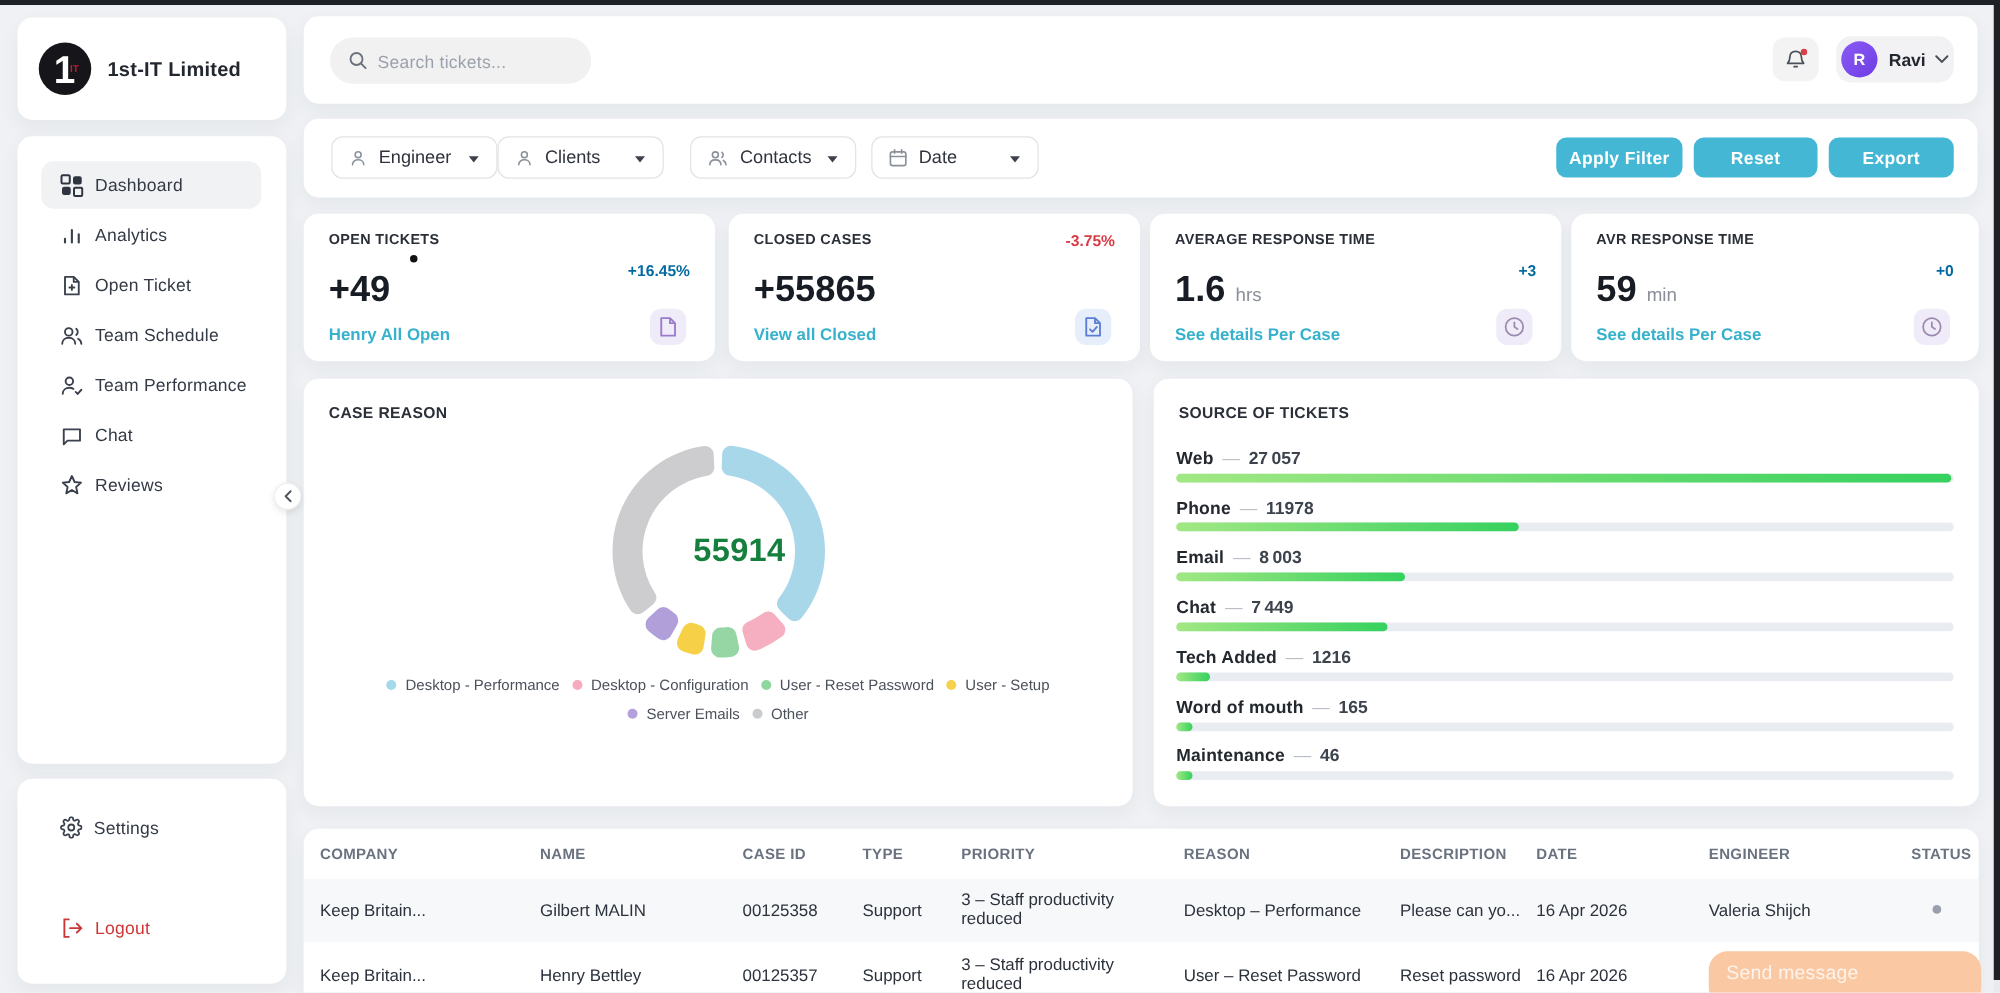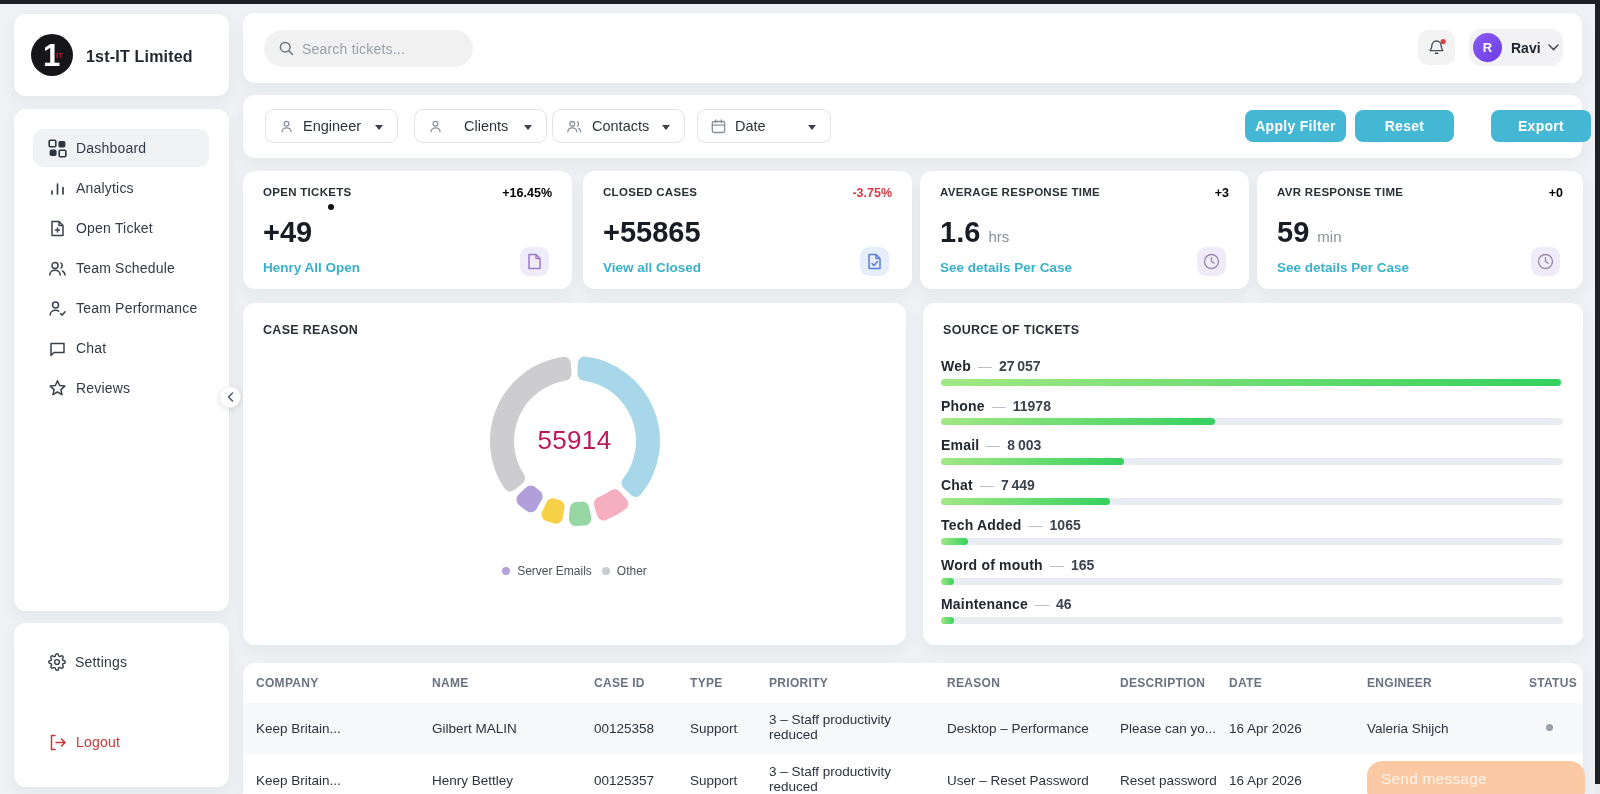--- a/index.html
+++ b/index.html
@@ -49,21 +49,21 @@
 .drop { position:absolute; top:14px; height:34px; border:1px solid #e3e4e7; border-radius:9px; background:#fff; display:flex; align-items:center; }
 .drop svg { margin-left:13px; }
 .drop .dtxt { margin-left:9px; font-size:14.5px; font-weight:500; color:#2e333c; }
 .drop .dar { position:absolute; right:14px; top:14.5px; width:0; height:0; border-left:4.5px solid transparent; border-right:4.5px solid transparent; border-top:5.5px solid #3c414b; }
 .tealbtn { position:absolute; top:15px; height:32px; background:#44b7d5; color:#fff; border-radius:8px; font-size:14px; font-weight:bold; display:flex; align-items:center; justify-content:center; letter-spacing:0.3px; }
 
 
 .stat { position:absolute; top:171px; height:118px; background:#fff; border-radius:12px; box-shadow:0 6px 16px rgba(40,50,70,0.05); }
 .stat .stitle { position:absolute; left:20px; top:15px; font-size:11.5px; font-weight:bold; color:#2a2f38; letter-spacing:0.3px; }
 .stat .sbadge { position:absolute; right:20px; top:15px; font-size:12.5px; font-weight:bold; }
-.green { color:#000000; }
+.green { color:#0369a1;margin-top:24px; }
 .red { color:#d93a44; }
 .stat .snum { position:absolute; left:20px; top:45px; font-size:29px; font-weight:800; color:#181c24; letter-spacing:0; }
 .stat .snum small { font-size:15px; font-weight:500; color:#8a8f99; letter-spacing:0; }
 .stat .slink { position:absolute; left:20px; top:89px; font-size:13.5px; font-weight:bold; color:#38b2cc; }
 .stat .sicon { position:absolute; right:23px; top:76px; width:29px; height:29px; border-radius:9px; display:flex; align-items:center; justify-content:center; }
 .lav { background:#efebf8; }
 .blu { background:#e7eefb; }
 
 
 #reason-card { left:243px; top:303px; width:663px; height:342px; }
@@ -227,21 +227,21 @@
   <div class="drop" style="left:22px; width:133px;">
     <svg width="15" height="15" viewBox="0 0 19 19">
         <g fill="none" stroke="#8b919b" stroke-width="1.6" stroke-linecap="round">
           <circle cx="9.5" cy="6" r="3"></circle>
           <path d="M3.8 16.2 c0-3.2 2.6-5 5.7-5 s5.7 1.8 5.7 5"></path>
         </g>
       </svg>
     <span class="dtxt">Engineer</span>
       <span class="dar"></span>
   </div>
-  <div class="drop" style="left:171px; width:133px;gap:12px;">
+  <div class="drop" style="left:155px; width:133px;">
     <svg width="15" height="15" viewBox="0 0 19 19">
         <g fill="none" stroke="#8b919b" stroke-width="1.6" stroke-linecap="round">
           <circle cx="9.5" cy="6" r="3"></circle>
           <path d="M3.8 16.2 c0-3.2 2.6-5 5.7-5 s5.7 1.8 5.7 5"></path>
         </g>
       </svg>
     <span class="dtxt">Clients</span>
       <span class="dar"></span>
   </div>
   <div class="drop" style="left:309px; width:133px;">
@@ -263,21 +263,21 @@
           <line x1="1.5" y1="7" x2="15.5" y2="7"></line>
           <line x1="5.3" y1="1" x2="5.3" y2="4"></line>
           <line x1="11.7" y1="1" x2="11.7" y2="4"></line>
         </g>
       </svg>
     <span class="dtxt">Date</span>
       <span class="dar"></span>
   </div>
   <div class="tealbtn" style="left:1002px; width:101px;">Apply Filter</div>
   <div class="tealbtn" style="left:1112px; width:99px;">Reset</div>
-  <div class="tealbtn" style="left:1220px; width:100px;margin-left:28px;">Export</div>
+  <div class="tealbtn" style="left:1220px; width:100px;">Export</div>
 </div>
 
 <div class="stat" style="left:243px; width:329px;">
   <div class="stitle">OPEN TICKETS</div>
   <div class="abs" style="left:85px;top:33px;width:6px;height:6px;border-radius:50%;background:#111;"></div>
   <div class="sbadge green">+16.45%</div>
   <div class="snum">+49</div>
   <div class="slink">Henry All Open</div>
   <div class="sicon lav">
     <svg width="15" height="17" viewBox="0 0 15 17">
@@ -327,21 +327,27 @@
 <div class="card" id="reason-card">
   <div class="ctitle">CASE REASON</div>
   <svg style="position:absolute;left:246px;top:52px;" width="172" height="172" viewBox="0 0 172 172">
       <path d="M95.95 1.58 A85.0 85.0 0 0 1 151.80 139.81 A7.0 7.0 0 0 1 142.11 140.18 L134.92 133.24 A7.0 7.0 0 0 1 134.45 123.06 A61.0 61.0 0 0 0 95.11 25.68 A7.0 7.0 0 0 1 88.37 18.04 L88.72 8.05 A7.0 7.0 0 0 1 95.95 1.58 Z" fill="#a9d7ea"></path>
       <path d="M136.89 154.08 A85.0 85.0 0 0 1 116.77 165.23 A7.0 7.0 0 0 1 108.15 160.79 L105.31 151.20 A7.0 7.0 0 0 1 109.92 142.11 A61.0 61.0 0 0 0 120.91 136.02 A7.0 7.0 0 0 1 131.06 136.93 L137.68 144.42 A7.0 7.0 0 0 1 136.89 154.08 Z" fill="#f5afc0"></path>
       <path d="M96.77 170.32 A85.0 85.0 0 0 1 86.33 171.00 A7.0 7.0 0 0 1 79.88 163.76 L80.66 153.79 A7.0 7.0 0 0 1 88.22 146.96 A61.0 61.0 0 0 0 91.75 146.73 A7.0 7.0 0 0 1 100.14 152.51 L102.22 162.30 A7.0 7.0 0 0 1 96.77 170.32 Z" fill="#95d6a4"></path>
       <path d="M65.83 168.57 A85.0 85.0 0 0 1 56.54 165.73 A7.0 7.0 0 0 1 53.04 156.69 L57.26 147.63 A7.0 7.0 0 0 1 66.73 143.88 A61.0 61.0 0 0 0 69.61 144.76 A7.0 7.0 0 0 1 75.36 153.16 L73.80 163.04 A7.0 7.0 0 0 1 65.83 168.57 Z" fill="#f6d148"></path>
       <path d="M38.19 156.28 A85.0 85.0 0 0 1 29.37 149.39 A7.0 7.0 0 0 1 29.42 139.69 L36.67 132.81 A7.0 7.0 0 0 1 46.86 132.79 A61.0 61.0 0 0 0 50.07 135.29 A7.0 7.0 0 0 1 52.52 145.18 L47.59 153.89 A7.0 7.0 0 0 1 38.19 156.28 Z" fill="#b19fda"></path>
       <path d="M15.76 133.87 A85.0 85.0 0 0 1 74.58 1.77 A7.0 7.0 0 0 1 81.92 8.11 L82.44 18.09 A7.0 7.0 0 0 1 75.84 25.85 A61.0 61.0 0 0 0 34.50 118.69 A7.0 7.0 0 0 1 33.15 128.79 L25.38 135.09 A7.0 7.0 0 0 1 15.76 133.87 Z" fill="#cdcdcf"></path>
   </svg>
-  <div class="abs" style="left:0;top:122px;width:100%;text-align:center;font-size:26px;font-weight:400;color:#be185d;letter-spacing:0.3px;">55914</div>
+  <div class="abs" style="left:17px;top:122px;width:100%;text-align:center;font-size:26px;font-weight:700;color:#15803d;letter-spacing:0.3px;">55914</div>
+  <div class="legend" style="top:238px;">
+    <div class="litem"><span class="ldot" style="background:#a4d9ec;"></span>Desktop - Performance</div>
+    <div class="litem"><span class="ldot" style="background:#f6abbe;"></span>Desktop - Configuration</div>
+    <div class="litem"><span class="ldot" style="background:#8ed8a0;"></span>User - Reset Password</div>
+    <div class="litem"><span class="ldot" style="background:#f6d24b;"></span>User - Setup</div>
+  </div>
   <div class="legend" style="top:261px;">
     <div class="litem"><span class="ldot" style="background:#b4a0db;"></span>Server Emails</div>
     <div class="litem"><span class="ldot" style="background:#c9cccf;"></span>Other</div>
   </div>
 </div>
 
 <div class="card" id="source-card">
   <div class="ctitle">SOURCE OF TICKETS</div>
   <div class="srow-label" style="left:18px; top:55px;"><b>Web</b><span class="dash">—</span><span class="val">27 057</span></div>
   <div class="track" style="top:76px;">
@@ -352,21 +358,21 @@
       <div class="fill" style="width:274px;"></div>
     </div>
   <div class="srow-label" style="left:18px; top:134px;"><b>Email</b><span class="dash">—</span><span class="val">8 003</span></div>
   <div class="track" style="top:155px;">
       <div class="fill" style="width:183px;"></div>
     </div>
   <div class="srow-label" style="left:18px; top:174px;"><b>Chat</b><span class="dash">—</span><span class="val">7 449</span></div>
   <div class="track" style="top:195px;">
       <div class="fill" style="width:169px;"></div>
     </div>
-  <div class="srow-label" style="left:18px; top:214px;"><b>Tech Added</b><span class="dash">—</span><span class="val">1065</span></div>
+  <div class="srow-label" style="left:18px; top:214px;"><b>Tech Added</b><span class="dash">—</span><span class="val">1216</span></div>
   <div class="track" style="top:235px;">
       <div class="fill" style="width:27px;"></div>
     </div>
   <div class="srow-label" style="left:18px; top:254px;"><b>Word of mouth</b><span class="dash">—</span><span class="val">165</span></div>
   <div class="track" style="top:275px;">
       <div class="fill" style="width:13px;"></div>
     </div>
   <div class="srow-label" style="left:18px; top:293px;"><b>Maintenance</b><span class="dash">—</span><span class="val">46</span></div>
   <div class="track" style="top:314px;">
       <div class="fill" style="width:13px;"></div>

